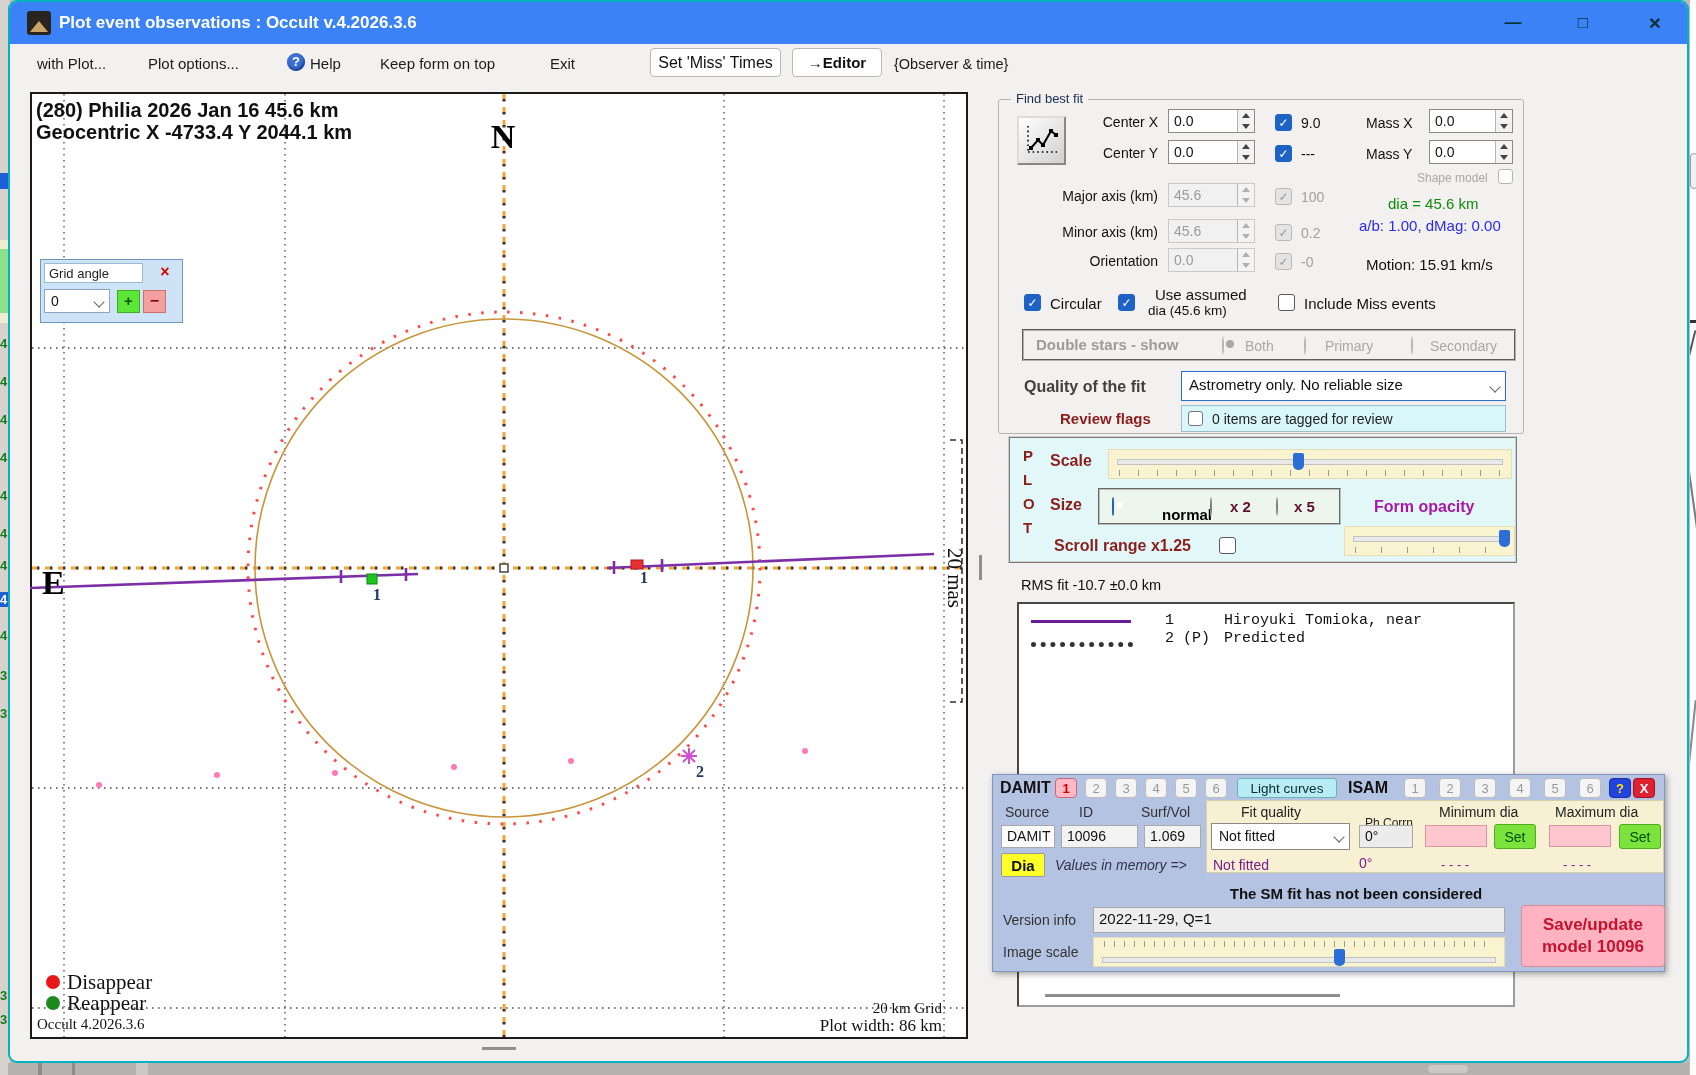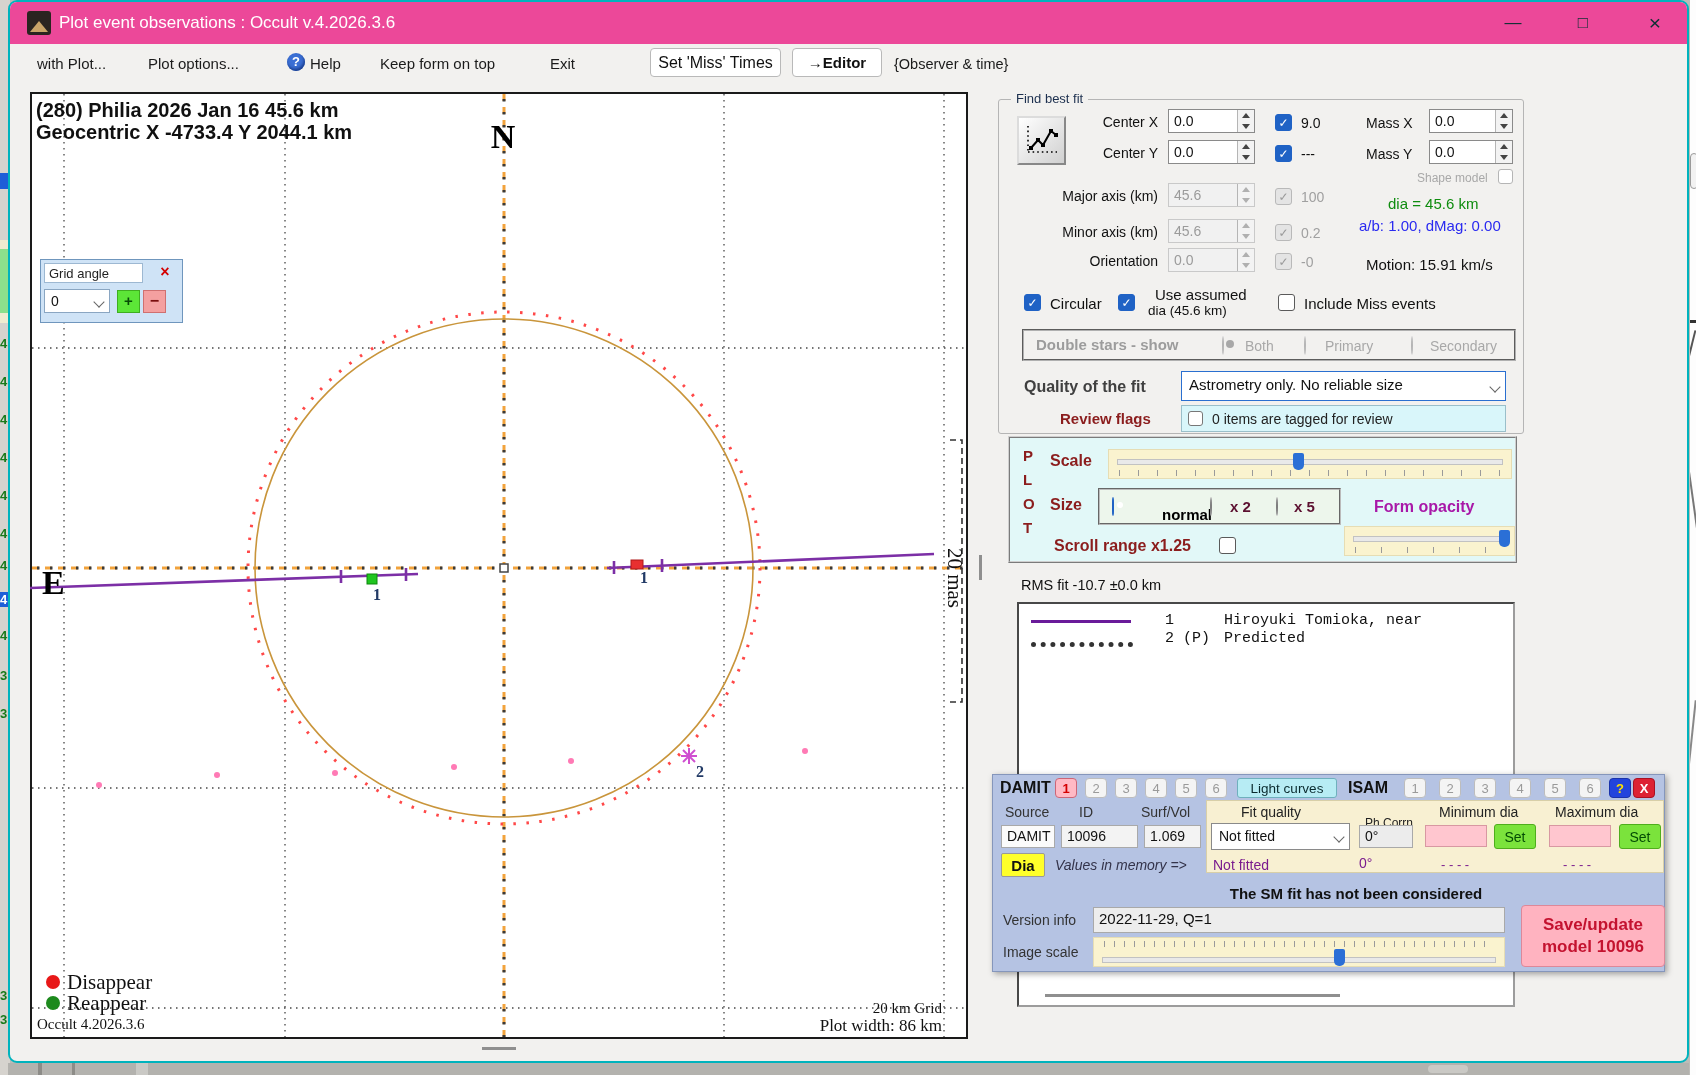--- a/index.html
+++ b/index.html
@@ -7,21 +7,21 @@
          font-family:"Liberation Sans",sans-serif;-webkit-font-smoothing:antialiased;}
   .abs{position:absolute;}
   
   #bg-left{left:0;top:0;width:10px;height:1075px;background:#d6d3ce;overflow:hidden;}
   .bg-digit{position:absolute;left:0;width:10px;color:#1a7a1a;font-size:13px;font-weight:bold;overflow:hidden;}
   .bg-digit.hl{background:#1e5ed8;color:#fff;}
   #bg-right{left:1690px;top:0;width:6px;height:1075px;background:#fdfdfd;overflow:hidden;}
   
   #win{left:8px;top:0;width:1681px;height:1063px;background:#f2f1ef;border:2px solid #00b3bd;
        border-radius:9px;overflow:hidden;box-sizing:border-box;}
-  #titlebar{left:0;top:0;right:0;height:42px;background:#ec4899;color:#fff;}
+  #titlebar{left:0;top:0;right:0;height:42px;background:#3b82f6;color:#fff;font-weight:bold;}
   #title-text{left:49px;top:11px;font-size:17px;color:#fff;}
   #app-icon{left:17px;top:9px;width:24px;height:24px;background:#2a2420;border-radius:3px;overflow:hidden;}
   #app-icon:before{content:"";position:absolute;left:3px;top:10px;border-left:9px solid transparent;
        border-right:9px solid transparent;border-bottom:11px solid #c9a468;}
   .wctl{top:8px;width:30px;height:26px;color:#042a2c;font-size:17px;text-align:center;line-height:26px;color:#0b3032;}
   
   .menu-item{top:50px;height:24px;font-size:15px;color:#1b1b1b;line-height:24px;}
   .tb-btn{top:46px;height:29px;background:#fff;border:1px solid #b9b9b9;border-radius:4px;
           font-size:16px;color:#111;text-align:center;box-sizing:border-box;}
   #help-icon{left:277px;top:51px;width:18px;height:18px;border-radius:50%;

